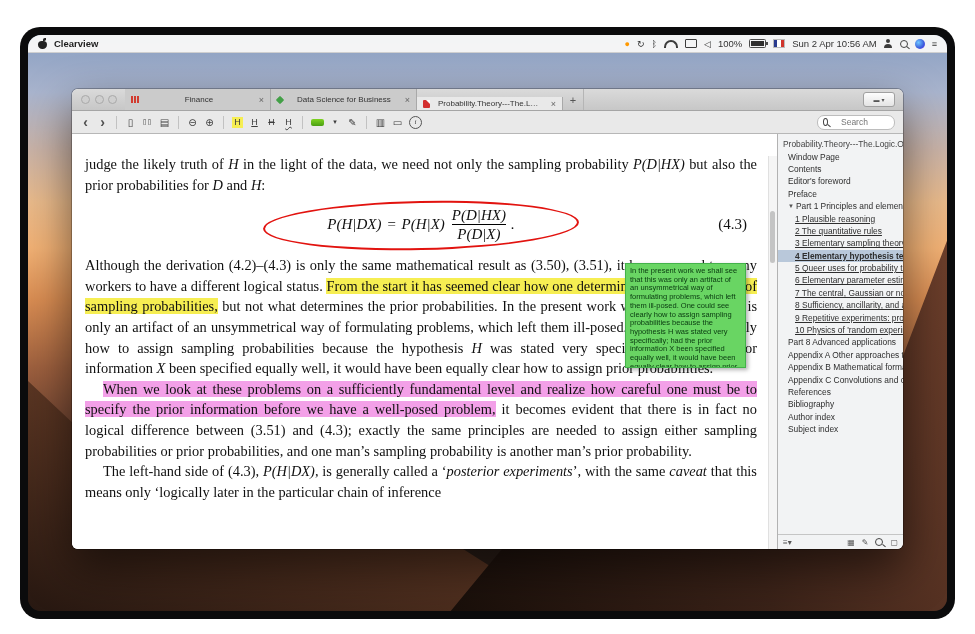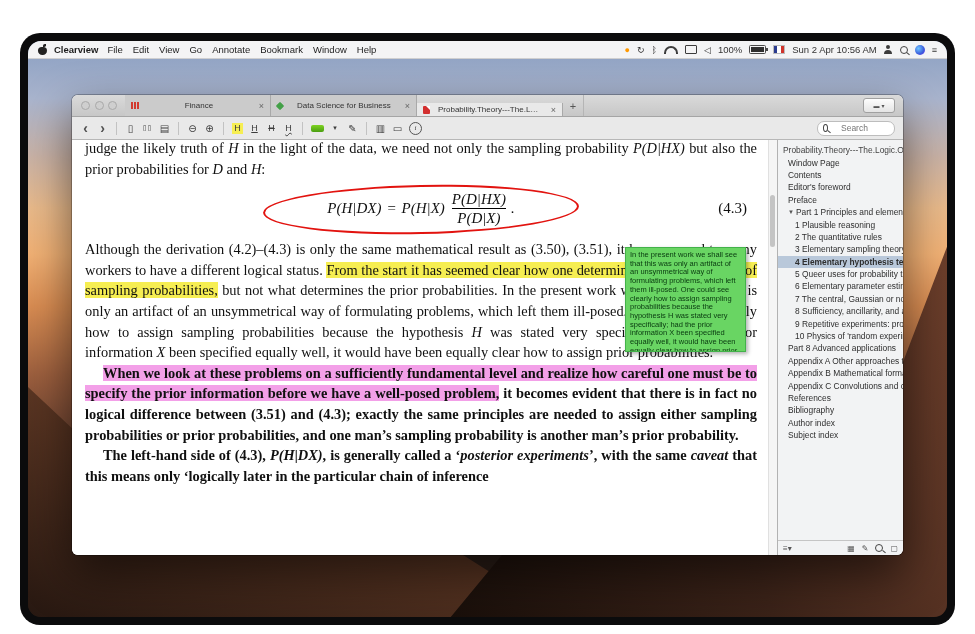--- a/index.html
+++ b/index.html
@@ -1,19 +1,19 @@
 <!DOCTYPE html>
 <html style="--highlight-yellow: #f6ee52; --highlight-pink: #f3a0e8; --note-green: #69d563; --ellipse-red: #e2130f; --toc-selected: #b9c8da;"><head>
 <meta charset="utf-8">
 <style>
   html,body{margin:0;padding:0;background:#fff;}
   .canvas{position:relative;width:975px;height:634px;background:#fff;overflow:hidden;
           font-family:"Liberation Sans","DejaVu Sans",sans-serif;}
   
-  .device{position:absolute;left:20px;top:33px;width:935px;height:592px;background:#0b0b0c;
+  .device{position:absolute;left:20px;top:27px;width:935px;height:592px;background:#0b0b0c;
           border-radius:20px;padding:8px;box-sizing:border-box;}
   .screen{position:relative;width:100%;height:100%;border-radius:13px;overflow:hidden;
           background:linear-gradient(180deg,#8a9fc2 0%,#a9b4cd 10%,#c9b2a6 20%,#e8b98a 29%,
                     #f0b074 37%,#d88c52 46%,#9c5f3e 58%,#5e3a2d 72%,#2e2019 88%,#201611 100%);}
   .glow{position:absolute;left:8%;top:22%;width:52%;height:48%;
         background:radial-gradient(ellipse at center,rgba(255,214,150,.8),rgba(255,170,90,.25) 55%,transparent 78%);}
   .mtn1{position:absolute;left:-4%;bottom:0;width:62%;height:74%;
         background:linear-gradient(200deg,#c77f45,#6b3f28 50%,#241610);
         clip-path:polygon(0 100%,0 38%,16% 58%,30% 18%,44% 62%,58% 46%,74% 78%,100% 100%);}
   .mtn2{position:absolute;right:-4%;bottom:0;width:58%;height:88%;
@@ -81,49 +81,49 @@
   .tb-icon.sq{font-size:9px;text-decoration:underline wavy;}
   .tb-icon.marker{width:13px;height:7px;background:linear-gradient(180deg,#7ed321,#4a9e12);border-radius:2px;}
   .tb-icon.info{width:11px;height:11px;min-width:11px;border:1px solid #555;border-radius:50%;font-size:7px;
                 font-style:italic;font-family:"Liberation Serif","DejaVu Serif",serif;}
   .searchbox{margin-left:auto;width:66px;height:13px;background:#fff;border:1px solid #bdbdbd;border-radius:7px;
              display:flex;align-items:center;gap:3px;padding:0 5px;}
   .searchbox input{border:none;outline:none;background:transparent;width:46px;font-size:8.5px;color:#333;
                    font-family:"Liberation Sans","DejaVu Sans",sans-serif;margin-left:8px;}
   
   .wbody{flex:1;display:flex;min-height:0;}
-  .main{flex:1;min-width:0;display:flex;flex-direction:row;position:relative;}
+  .main{flex:1;min-width:0;display:flex;flex-direction:row;position:relative;margin-top:22px;}
   .content{flex:1;position:relative;overflow:hidden;background:#fff;}
   .vscroll{position:absolute;top:0;right:0;bottom:0;width:8px;background:#f5f5f5;border-left:1px solid #e0e0e0;}
   .vthumb{position:absolute;top:55px;left:1px;width:5px;height:52px;background:#c4c4c4;border-radius:3px;}
   .statusbar{height:12px;background:#f4f4f4;border-top:1px solid #c9c9c9;display:flex;align-items:center;
              justify-content:center;font-size:7.5px;color:#555;position:relative;flex:none;}
   .scrolldown{position:absolute;right:0;top:0;bottom:0;width:11px;border-left:1px solid #d5d5d5;
               display:flex;align-items:center;justify-content:center;font-size:6px;color:#777;}
   
   .sidebar{width:125px;flex:none;background:#f2f3f4;border-left:1px solid #b2b2b2;display:flex;flex-direction:column;}
   .toc{padding-top:4px;overflow:hidden;}
   .toc-row{display:flex;align-items:center;height:12.4px;font-size:8.4px;color:#2e2e2e;white-space:nowrap;
            overflow:hidden;}
   .toc-row.lvl0{padding-left:5px;color:#444;}
   .toc-row.lvl1{padding-left:10px;}
-  .toc-row.lvl2{padding-left:17px;}
+  .toc-row.lvl2{padding-left:17px;text-decoration:underline;}
   .toc-row.active{background:var(--toc-selected);font-weight:bold;}
   .toc-row .disc{font-size:6px;color:#555;margin-right:2px;}
   .sb-bottom{margin-top:auto;height:14px;border-top:1px solid #c5c5c5;display:flex;align-items:center;
              padding:0 5px;gap:7px;font-size:8px;color:#555;}
   .sb-bottom .sb-icon:first-child{margin-right:auto;}
   .sb-icon{display:inline-flex;align-items:center;gap:1px;}
   
   .page{position:absolute;left:0;top:0;right:8px;bottom:0;padding:2px 12px 0 13px;overflow:hidden;
         font-family:"Liberation Serif","DejaVu Serif",serif;font-size:14.4px;line-height:20.6px;
         color:#101010;text-align:justify;}
   .page p{margin:0;}
   .page p.first{margin-top:-4px;}
-  .page p.indent{text-indent:18px;font-weight:bold;}
+  .page p.indent{text-indent:18px;}
   .seg-m{font-style:italic;}
   .seg-i{font-style:italic;}
   .seg-hy{background:var(--highlight-yellow);}
   .seg-hp{background:var(--highlight-pink);}
   .eqrow{position:relative;height:46px;margin:6px 0 8px;display:flex;align-items:center;justify-content:center;
          font-size:15px;}
   .eq-main{font-style:italic;display:inline-flex;align-items:center;gap:5px;white-space:nowrap;}
   .frac{display:inline-flex;flex-direction:column;text-align:center;line-height:18px;margin-left:2px;}
   .frac .den{border-top:1.2px solid #000;}
   .eq-tag{position:absolute;right:10px;top:50%;transform:translateY(-50%);font-style:normal;}
@@ -141,30 +141,20 @@
 <div class="canvas">
   <div class="device">
     <div class="screen">
       <div class="glow"></div>
       <div class="mtn1"></div>
       <div class="mtn2"></div>
 
       <div class="menubar">
         <span class="apple"></span>
         <span class="appname">Clearview</span>
-        <span style="display:flex;">
-            <span class="menu-item">File</span>
-            <span class="menu-item">Edit</span>
-            <span class="menu-item">View</span>
-            <span class="menu-item">Go</span>
-            <span class="menu-item">Annotate</span>
-            <span class="menu-item">Bookmark</span>
-            <span class="menu-item">Window</span>
-            <span class="menu-item">Help</span>
-          </span>
         <span class="mb-right">
           <span class="mb-ico" style="color:#f90;">●</span>
           <span class="mb-ico">↻</span>
           <span class="mb-ico">ᛒ</span>
           <span class="wifi"></span>
           <span class="displayico"></span>
           <span class="mb-ico">◁</span>
           <span>100%</span>
           <span class="battery"></span>
           <span class="flag"></span>

